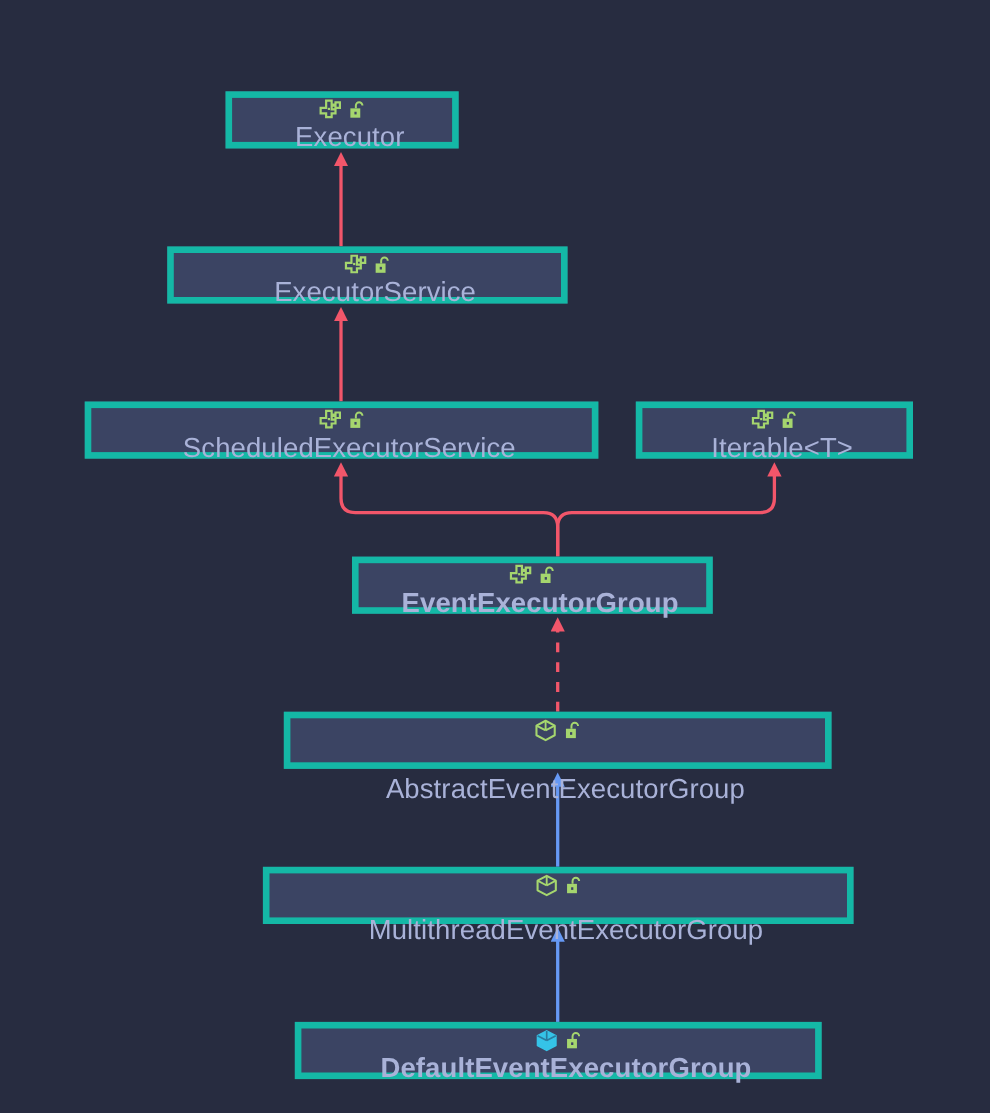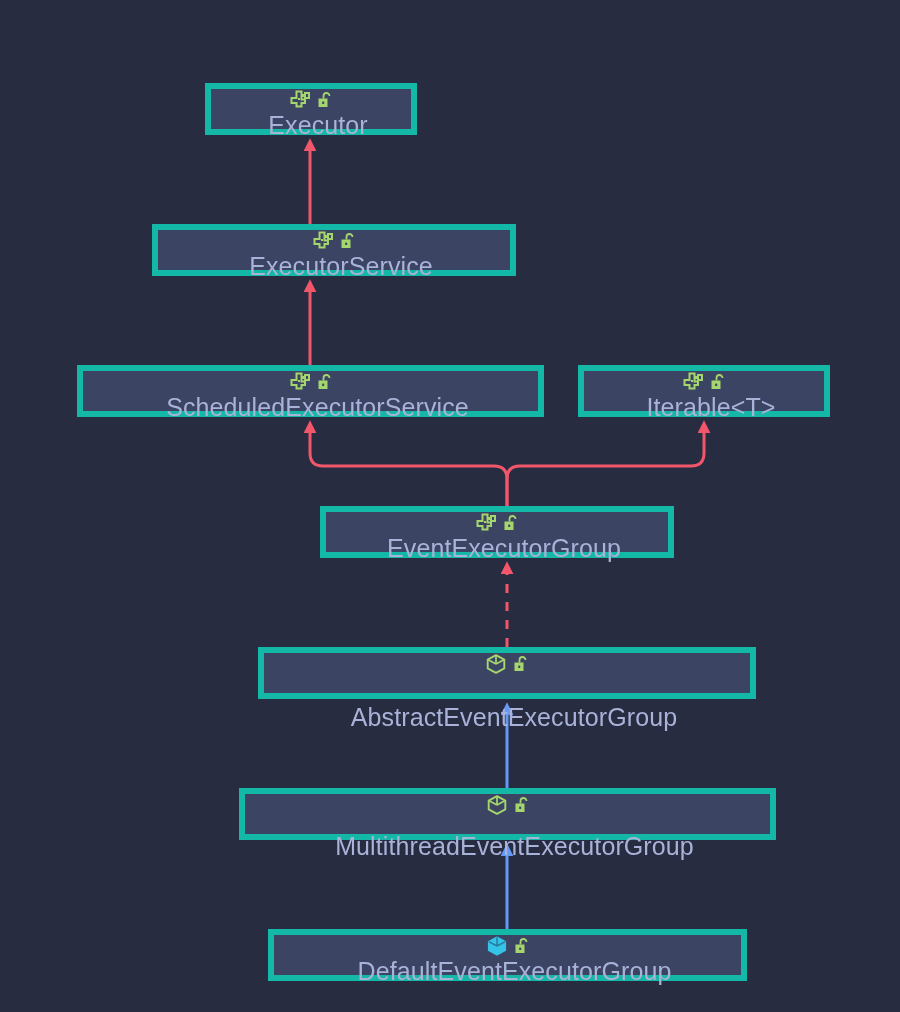--- a/index.html
+++ b/index.html
@@ -149,21 +149,21 @@
       </svg>
       <svg class="lock-icon" viewBox="0 0 16 18">
         <path d="M6.5,7.5 V5 a3,3 0 0 1 6,0" fill="none" stroke="#a5d66e" stroke-width="1.8"></path>
         <rect x="1.5" y="7.5" width="9" height="8.5" fill="#a5d66e"></rect>
         <rect x="5.2" y="10.6" width="2" height="2.4" fill="#3b4463"></rect>
       </svg>
     </span>
     <span class="node-label">Iterable&lt;T&gt;</span>
   </div>
 
-  <div class="node" style="left:320px; top:506px; width:354px;">
+  <div class="node" style="left:320px; top:506px; width:328px;font-weight:bold;">
     <span class="icons">
       <svg class="type-icon" viewBox="0 0 22 22">
         <path d="M7.5,2.5 h5 v3.5 h3.5 v-2 h4 v5 h-4 v-2 h-3.5 v3.5 h3.5 v3.5 h-3.5 v3.5 h-5 v-3.5 h-5 v-5 h5 z" fill="none" stroke="#a5d66e" stroke-width="2"></path>
         <rect x="9" y="9" width="2" height="2" fill="#a5d66e"></rect>
       </svg>
       <svg class="lock-icon" viewBox="0 0 16 18">
         <path d="M6.5,7.5 V5 a3,3 0 0 1 6,0" fill="none" stroke="#a5d66e" stroke-width="1.8"></path>
         <rect x="1.5" y="7.5" width="9" height="8.5" fill="#a5d66e"></rect>
         <rect x="5.2" y="10.6" width="2" height="2.4" fill="#3b4463"></rect>
       </svg>
@@ -194,21 +194,21 @@
       </svg>
       <svg class="lock-icon" viewBox="0 0 16 18">
         <path d="M6.5,7.5 V5 a3,3 0 0 1 6,0" fill="none" stroke="#a5d66e" stroke-width="1.8"></path>
         <rect x="1.5" y="7.5" width="9" height="8.5" fill="#a5d66e"></rect>
         <rect x="5.2" y="10.6" width="2" height="2.4" fill="#3b4463"></rect>
       </svg>
     </span>
     <span class="node-label">MultithreadEventExecutorGroup</span>
   </div>
 
-  <div class="node" style="left:268px; top:929px; width:479px;">
+  <div class="node" style="left:268px; top:929px; width:479px;font-weight:bold;">
     <span class="icons">
       <svg class="type-icon" viewBox="0 0 22 22">
         <path d="M11,2.2 L19.3,6.6 V15.4 L11,19.8 L2.7,15.4 V6.6 Z" fill="#35c3e8" stroke="#35c3e8" stroke-width="1.6" stroke-linejoin="round"></path>
         <path d="M11,2.2 L11,11 M11,11 L19.3,6.6 M11,11 L2.7,6.6" fill="none" stroke="#1f3f63" stroke-width="1.5" opacity="0.55"></path>
       </svg>
       <svg class="lock-icon" viewBox="0 0 16 18">
         <path d="M6.5,7.5 V5 a3,3 0 0 1 6,0" fill="none" stroke="#a5d66e" stroke-width="1.8"></path>
         <rect x="1.5" y="7.5" width="9" height="8.5" fill="#a5d66e"></rect>
         <rect x="5.2" y="10.6" width="2" height="2.4" fill="#3b4463"></rect>
       </svg>

